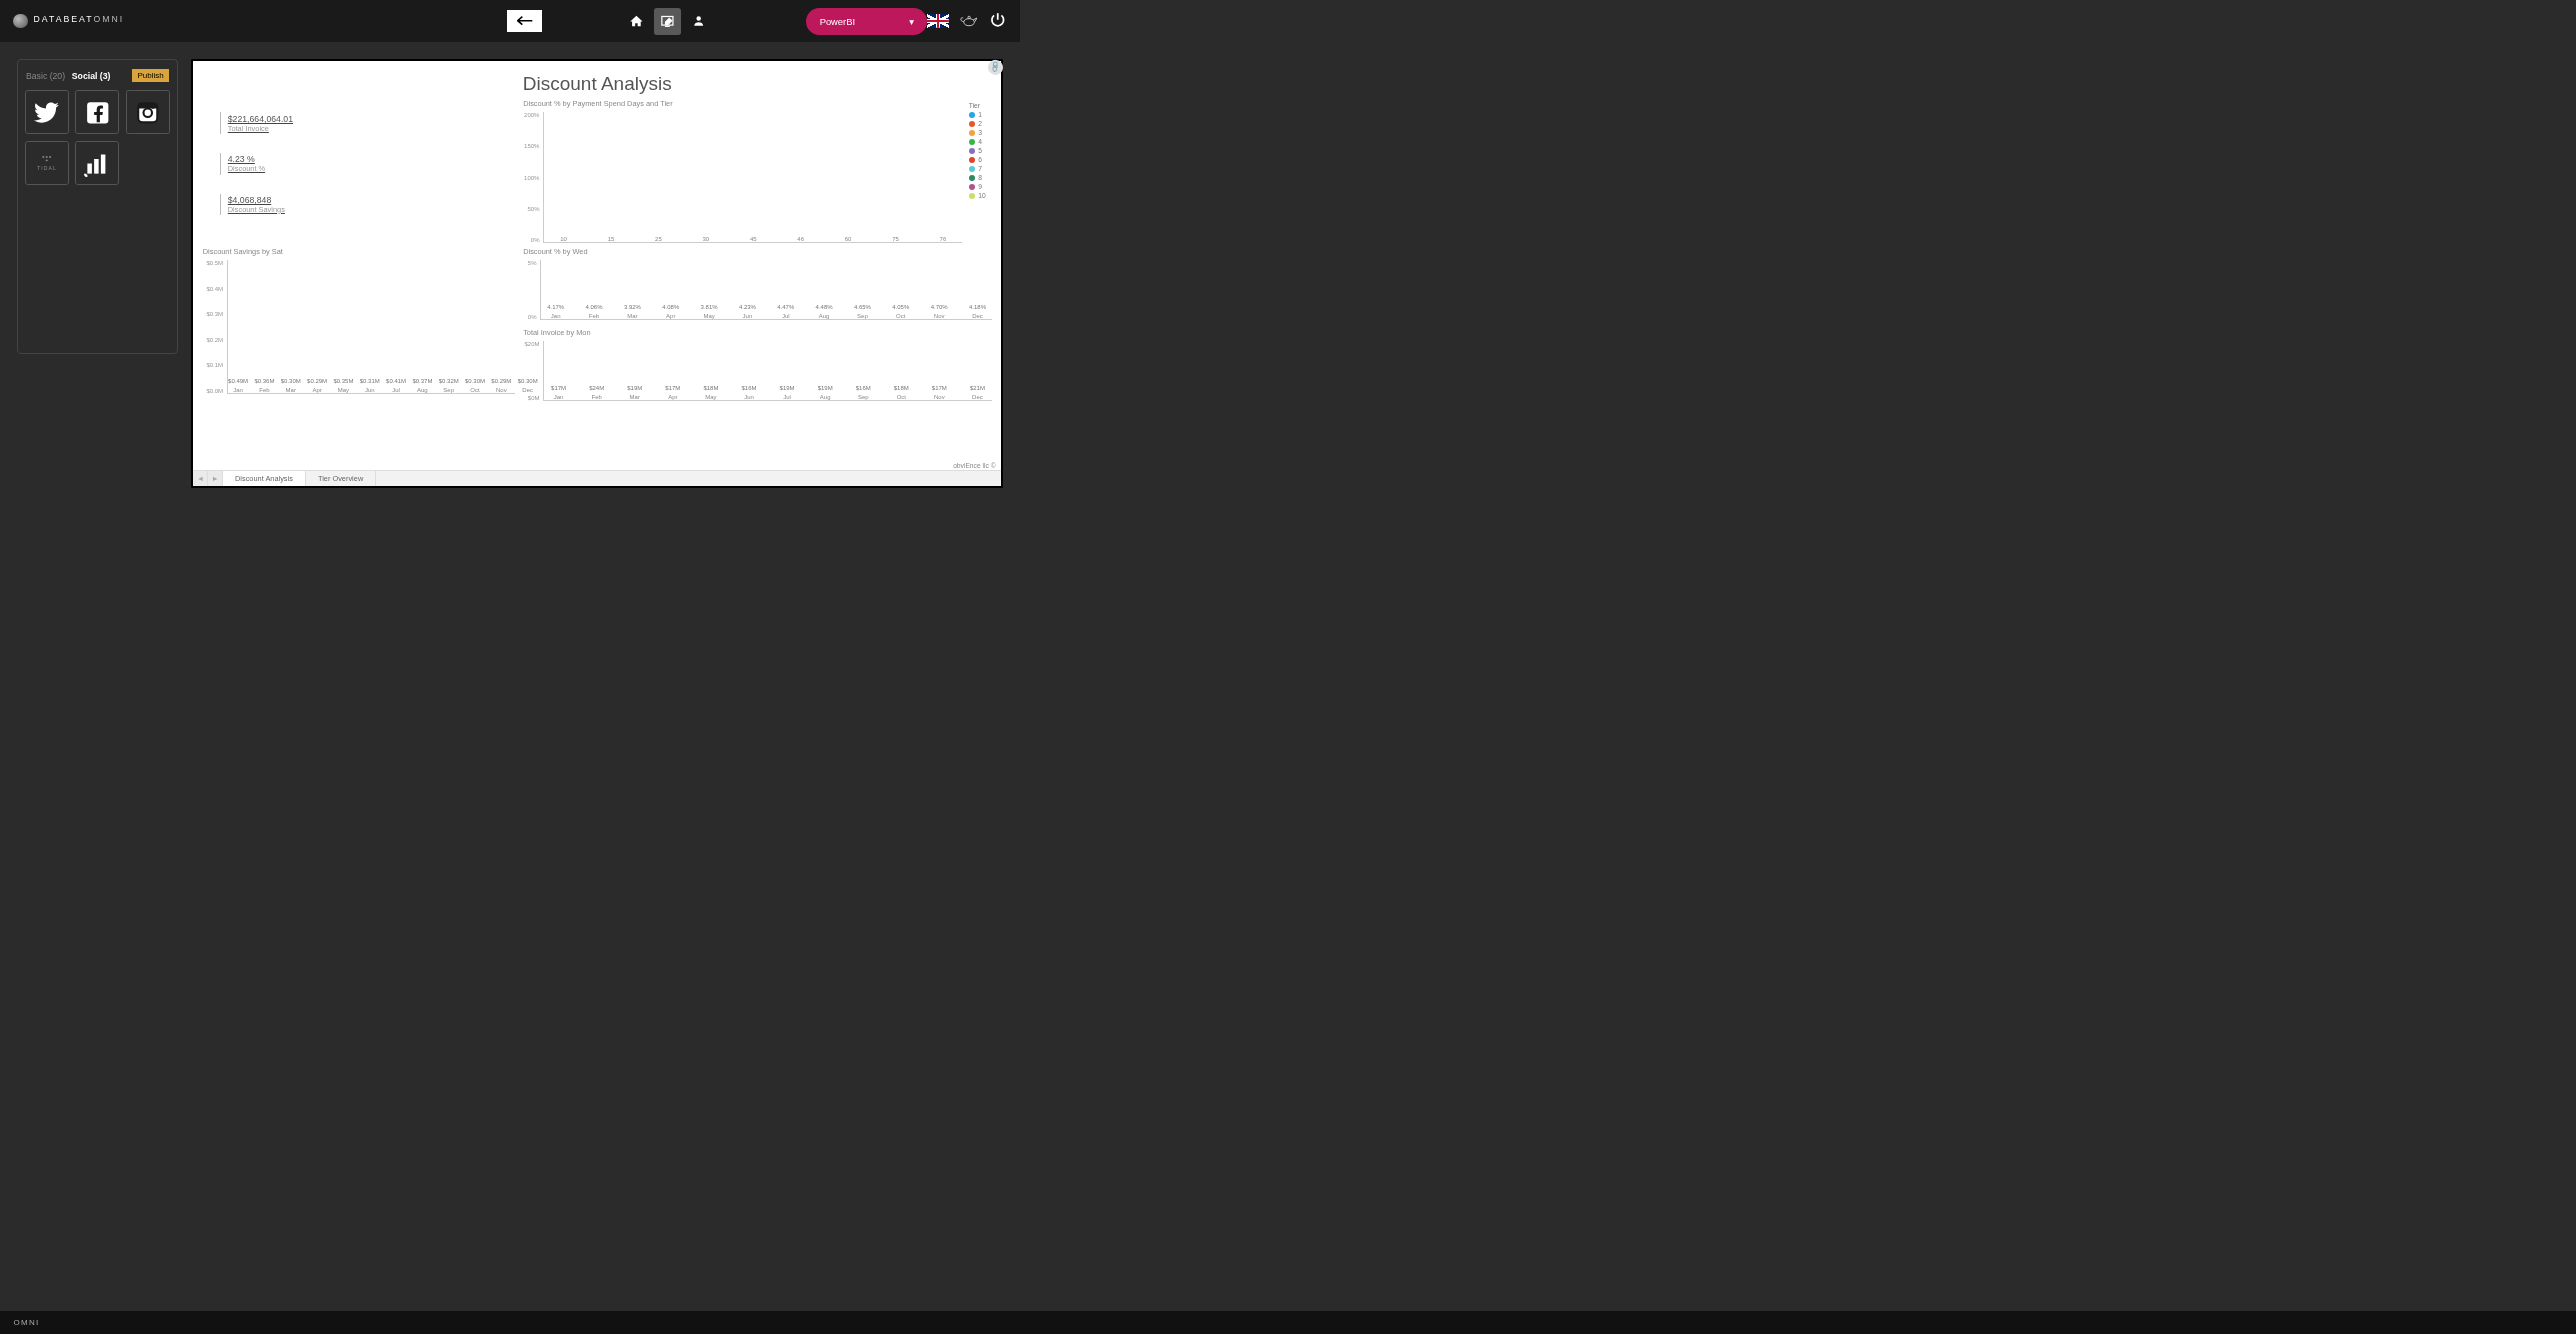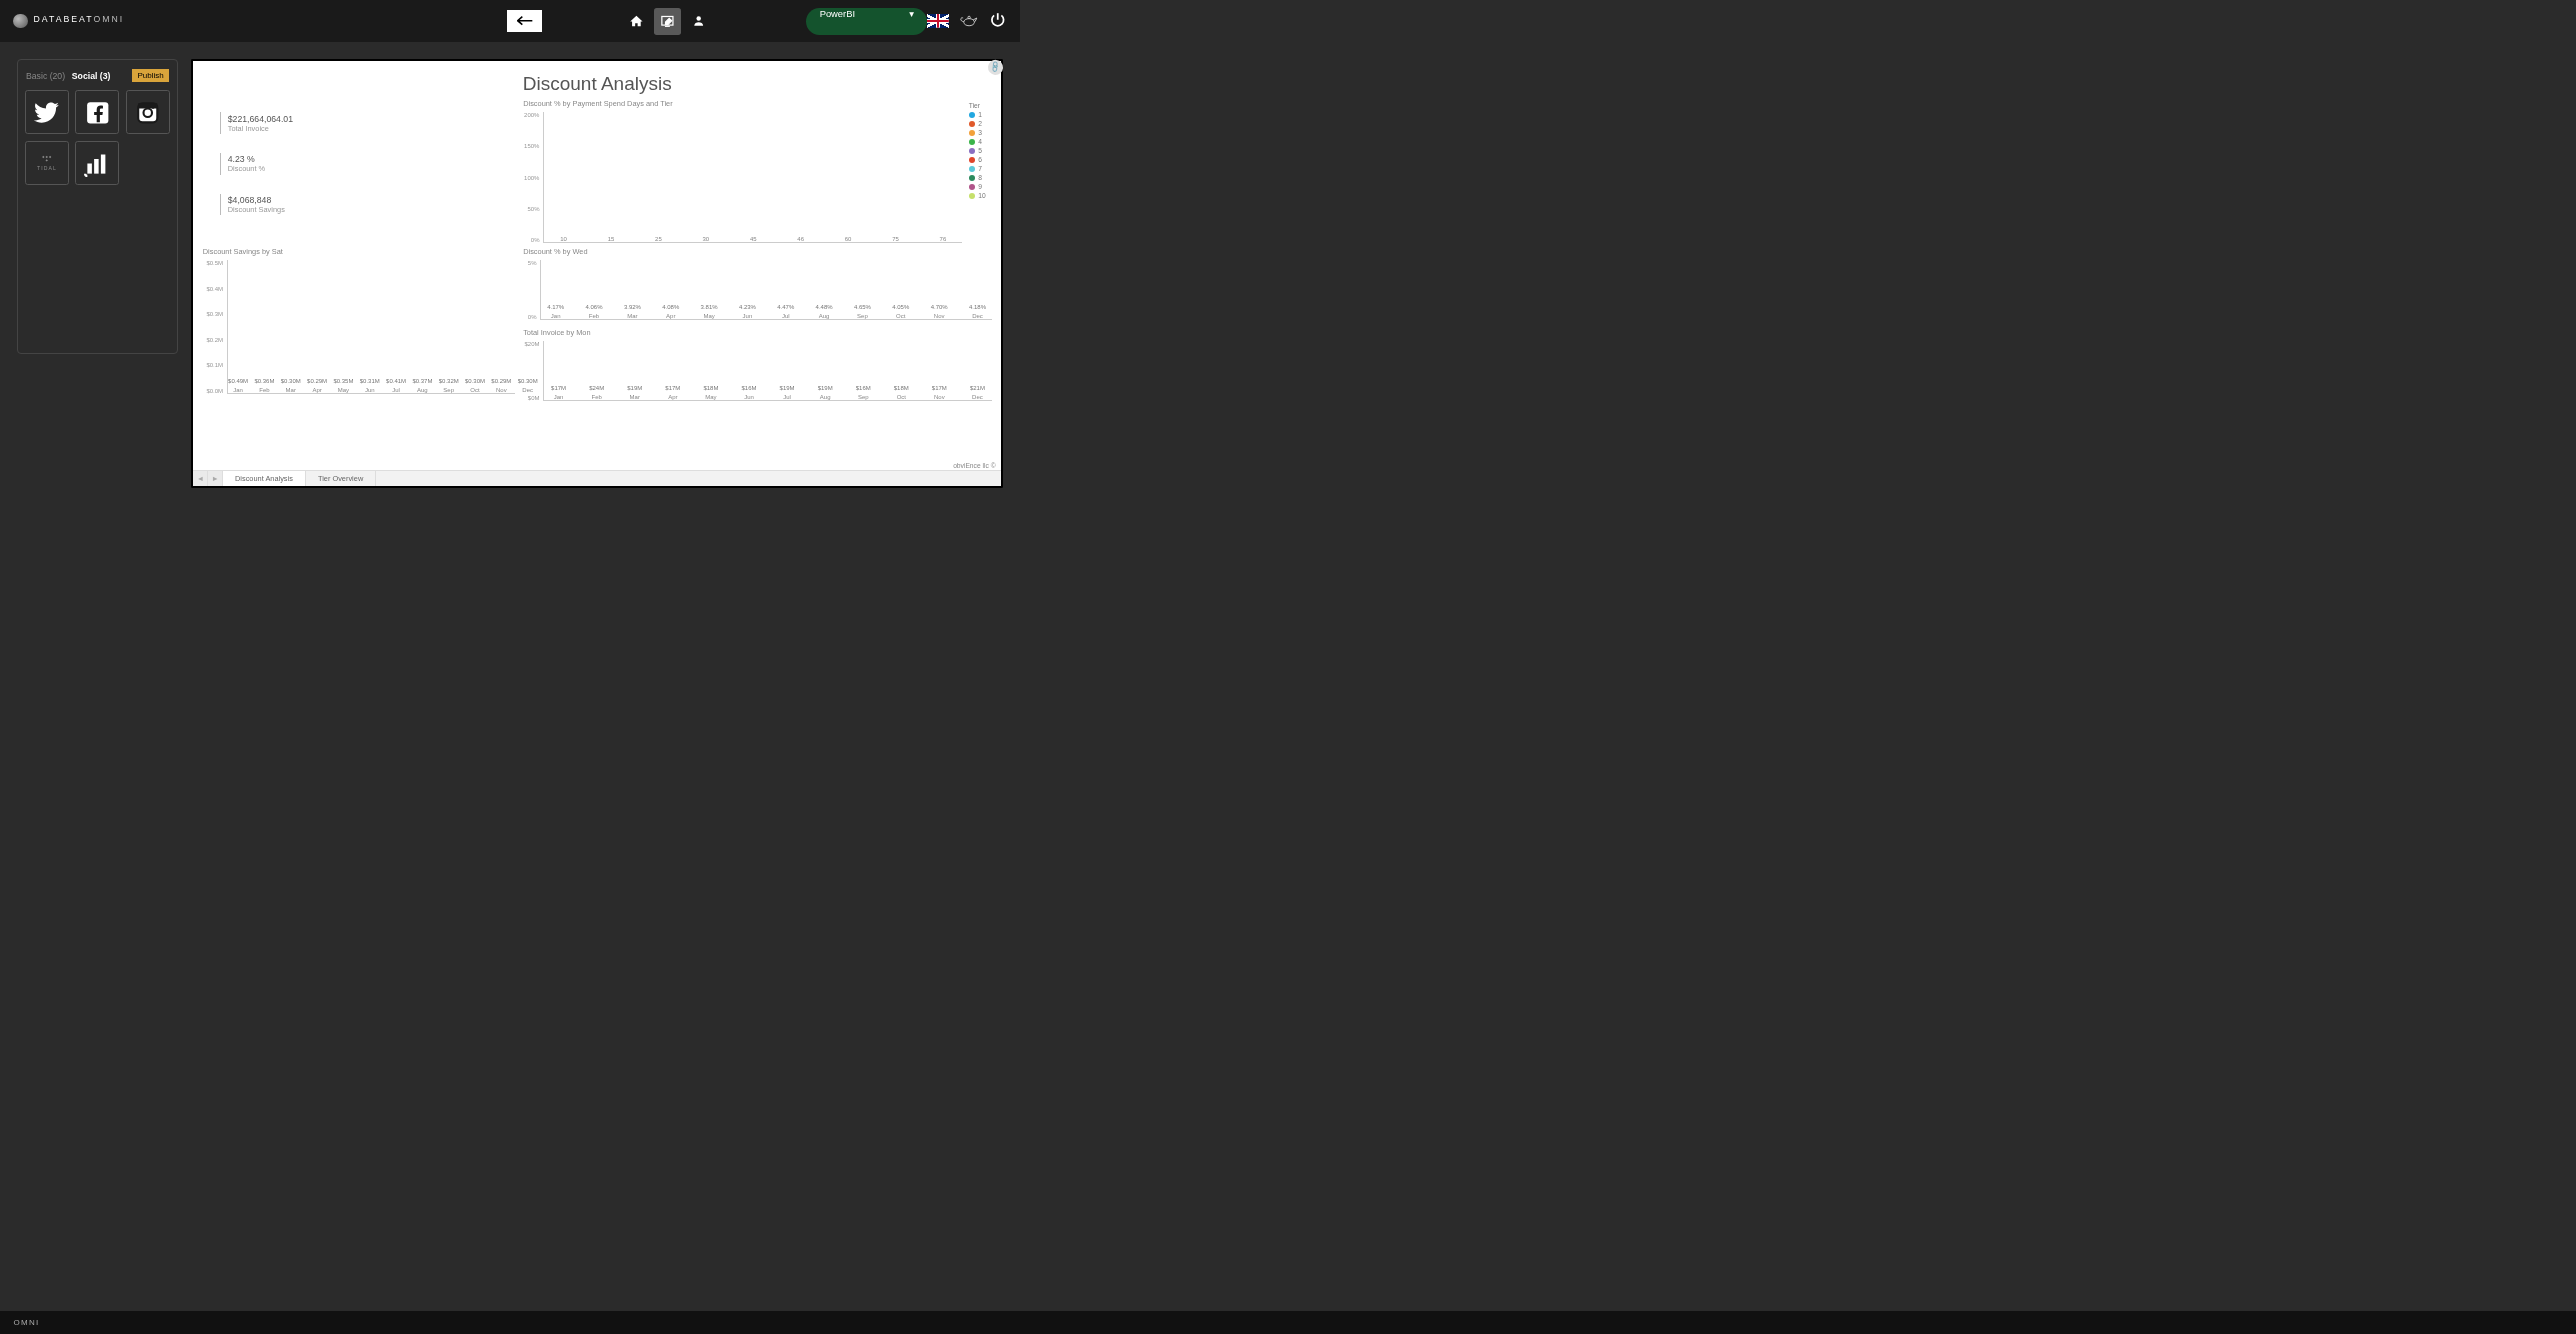--- a/index.html
+++ b/index.html
@@ -27,22 +27,22 @@
 .topbar-spacer { flex: 1; }
 .topbar-center { display: flex; align-items: center; gap: 4px; }
 .backbtn {
   width: 35px; height: 21.5px; background:#fff; color:#000; display:flex; align-items:center; justify-content:center; margin-right: 81px;
 }
 .iconbtn {
   width: 27px; height: 27px; display:flex; align-items:center; justify-content:center; color:#fff;
 }
 .iconbtn.active { background:#595959; border-radius:2.7px; }
 .dropdown {
-  background:#14532d; border-radius: 13.4px; height: 27px; min-width: 121px;
-  display:flex; align-items:flex-start; justify-content:space-between;
+  background:#be185d; border-radius: 13.4px; height: 27px; min-width: 121px;
+  display:flex; align-items:center; justify-content:space-between;
   padding: 0 13.4px; font-size: 9.4px; margin-left: 94px;
 }
 .topbar-right { display:flex; align-items:center; gap: 10.7px; margin-left:auto; }
 .flag { width: 21.5px; height: 13.4px; background: linear-gradient(#012169 0 0); position:relative; overflow:hidden;}
 .flag::before,.flag::after{content:"";position:absolute;inset:0;}
 .flag::before{background:
   linear-gradient(to bottom,#fff 0,#fff 100%) center/100% 4px no-repeat,
   linear-gradient(to right,#fff 0,#fff 100%) center/4px 100% no-repeat,
   linear-gradient(26deg, transparent 44%,#fff 44%,#fff 56%,transparent 56%),
   linear-gradient(-26deg,transparent 44%,#fff 44%,#fff 56%,transparent 56%);}
@@ -70,21 +70,21 @@
 
 
 .report {
   flex: 1; background:#fff; color:#444; border: 2px solid #000; border-radius: 1.3px;
   position: relative; display:flex; flex-direction:column;
 }
 .link-icon { position:absolute; top:-1.3px; right:-1.3px; width:14.8px; height:14.8px; background:#e0e0e0; border-radius:50%; display:flex;align-items:center;justify-content:center; font-size:8px; color:#333; transform: rotate(-40deg);}
 .report-title { text-align:center; font-size:19px; font-weight:300; color:#555; padding: 12px 0 4px 0;}
 
 .kpis { padding: 5.4px 0 0 20px; }
-.kpi { border-left: 1.3px solid #bbb; padding: 1.3px 0 1.3px 6.7px; margin-bottom: 19px; }
+.kpi { border-left: 1.3px solid #bbb; padding: 1.3px 0 1.3px 6.7px; margin-bottom: 19px; text-decoration: underline; }
 .kpi-val { font-size: 8.7px; color:#555; }
 .kpi-lbl { font-size: 7.4px; color:#9a9a9a; }
 
 
 .chartbox { font-size: 6.7px; color:#888; }
 .chart-title { font-size: 7.4px; color:#888; margin-bottom: 4px; padding-left: 2.7px;}
 .barchart { display:flex; align-items:flex-end; gap:2.2%; height: 100%; }
 .barcol { flex:1; display:flex; flex-direction:column; align-items:center; }
 .barlbl { font-size:6px; color:#777; margin-bottom:1.3px; white-space:nowrap;}
 .bar { width: 88%; background:#22a7e0; }

